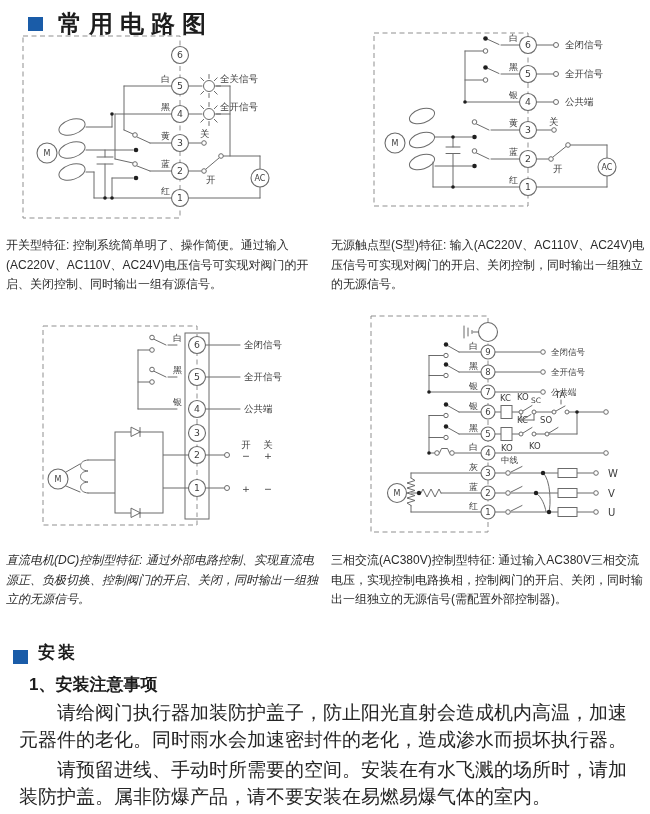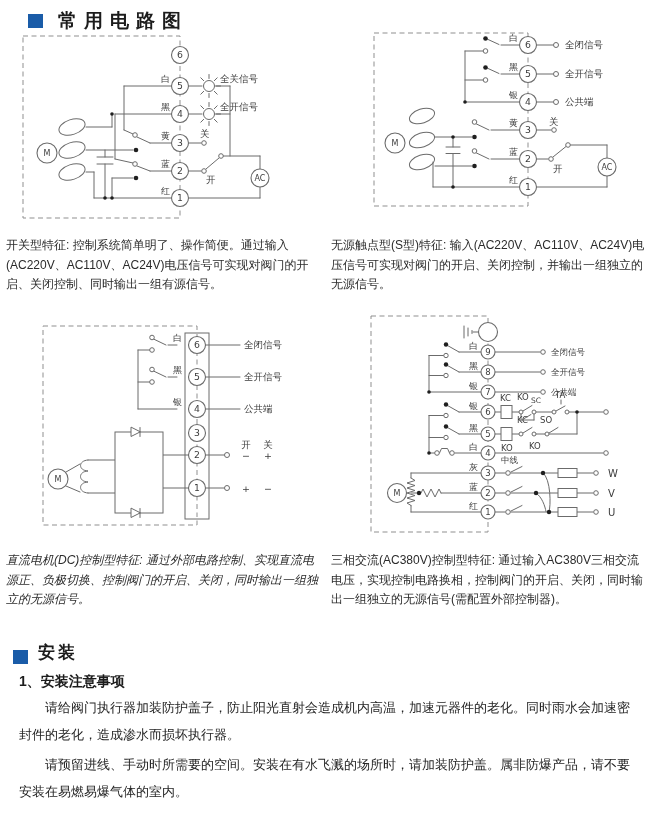--- a/index.html
+++ b/index.html
@@ -2,42 +2,42 @@
 <html><head>
 <meta charset="utf-8">
 <style>
   html,body{margin:0;padding:0;}
   body{
     width:650px;height:814px;position:relative;background:#fff;
     font-family:"Liberation Sans","DejaVu Sans",sans-serif;color:#222;overflow:hidden;
   }
   .sec-hd{position:absolute;display:flex;align-items:center;}
   .sq{width:15px;height:14px;background:#1a5ca8;flex:0 0 auto;}
-  .sec-title{font-size:19px;font-weight:bold;letter-spacing:7px;color:#1c1c1c;margin:0 0 0 15px;}
+  .sec-title{font-size:24px;font-weight:bold;letter-spacing:7px;color:#1c1c1c;margin:0 0 0 15px;}
   svg{position:absolute;}
   .w{stroke:#6b6b6b;stroke-width:1;fill:none;stroke-linecap:round;}
   .wd{stroke:#8f8f8f;stroke-width:1;fill:none;stroke-dasharray:5 3.5;}
   .tc{fill:#fff;stroke:#6b6b6b;stroke-width:1.1;}
   .oc{fill:#fff;stroke:#6b6b6b;stroke-width:1;}
   .dot{fill:#1f1f1f;stroke:none;}
   .comp{fill:#fff;stroke:#6b6b6b;stroke-width:1;}
   svg text{font-family:"DejaVu Sans","Liberation Sans",sans-serif;fill:#3c3c3c;font-size:9.5px;}
   .num{text-anchor:middle;font-size:9.3px;}
   .num8{text-anchor:middle;font-size:8.5px;}
   .wl{text-anchor:end;font-size:9px;}
   .dev{text-anchor:middle;font-size:8px;}
   .sm{font-size:8.5px;}
   .xs{font-size:7.5px;}
   .mid{text-anchor:middle;}
   .cap{position:absolute;font-size:12px;line-height:19.5px;color:#2b2b2b;width:316px;margin:0;}
   .install{position:absolute;left:13px;top:641px;width:627px;}
   .inst-hd{display:flex;align-items:flex-end;}
   .inst-title{font-size:17px;font-weight:bold;letter-spacing:3px;margin:0 0 0 10px;color:#1c1c1c;}
-  .inst-item-h{font-size:14px;font-weight:bold;margin:9px 0 0 6px;color:#1c1c1c;}
-  .inst-item-p{font-size:13px;line-height:27px;margin:3px 0 0 6px;text-indent:2em;color:#252525;}
+  .inst-item-h{font-size:17px;font-weight:bold;margin:9px 0 0 16px;color:#1c1c1c;}
+  .inst-item-p{font-size:19px;line-height:27px;margin:3px 0 0 6px;text-indent:2em;color:#252525;}
 </style>
 </head>
 <body>
 
 <div class="sec-hd" style="left:28px;top:8px;">
   <span class="sq"></span>
   <h1 class="sec-title">常用电路图</h1>
 </div>
 
 <svg viewBox="0 0 325 205" style="left:0;top:28px;width:325px;height:205px;">
@@ -242,21 +242,21 @@
     <text class="wl" x="193" y="155">红</text>
   </g>
   <g>
     <text x="240" y="20">全闭信号</text>
     <text x="240" y="49">全开信号</text>
     <text x="240" y="77">公共端</text>
     <text x="224" y="97">关</text>
     <text x="228" y="144">开</text>
   </g>
 </svg>
-<p class="cap" style="left:331px;top:236px;">无源触点型(S型)特征: 输入(AC220V、AC110V、AC24V)电压信号可实现对阀门的开启、关闭控制，并输出一组独立的无源信号。</p>
+<p class="cap" style="left:331px;top:236px;">无源触点型(S型)特征: 输入(AC220V、AC110V、AC24V)电压信号可实现对阀门的开启、关闭控制，同时输出一组独立的无源信号。</p>
 
 <svg viewBox="0 0 325 215" style="left:0;top:320px;width:325px;height:215px;">
   <rect class="wd" x="43" y="6" width="154" height="199"></rect>
   <rect class="comp" x="185" y="13" width="24" height="186"></rect>
   <line class="wd" x1="197" y1="14" x2="197" y2="197"></line>
   <g class="w">
     <line x1="206" y1="25" x2="240" y2="25"></line>
       <line x1="206" y1="57" x2="240" y2="57"></line>
       <line x1="206" y1="89" x2="240" y2="89"></line>
     <line x1="206" y1="135" x2="224" y2="135"></line>

